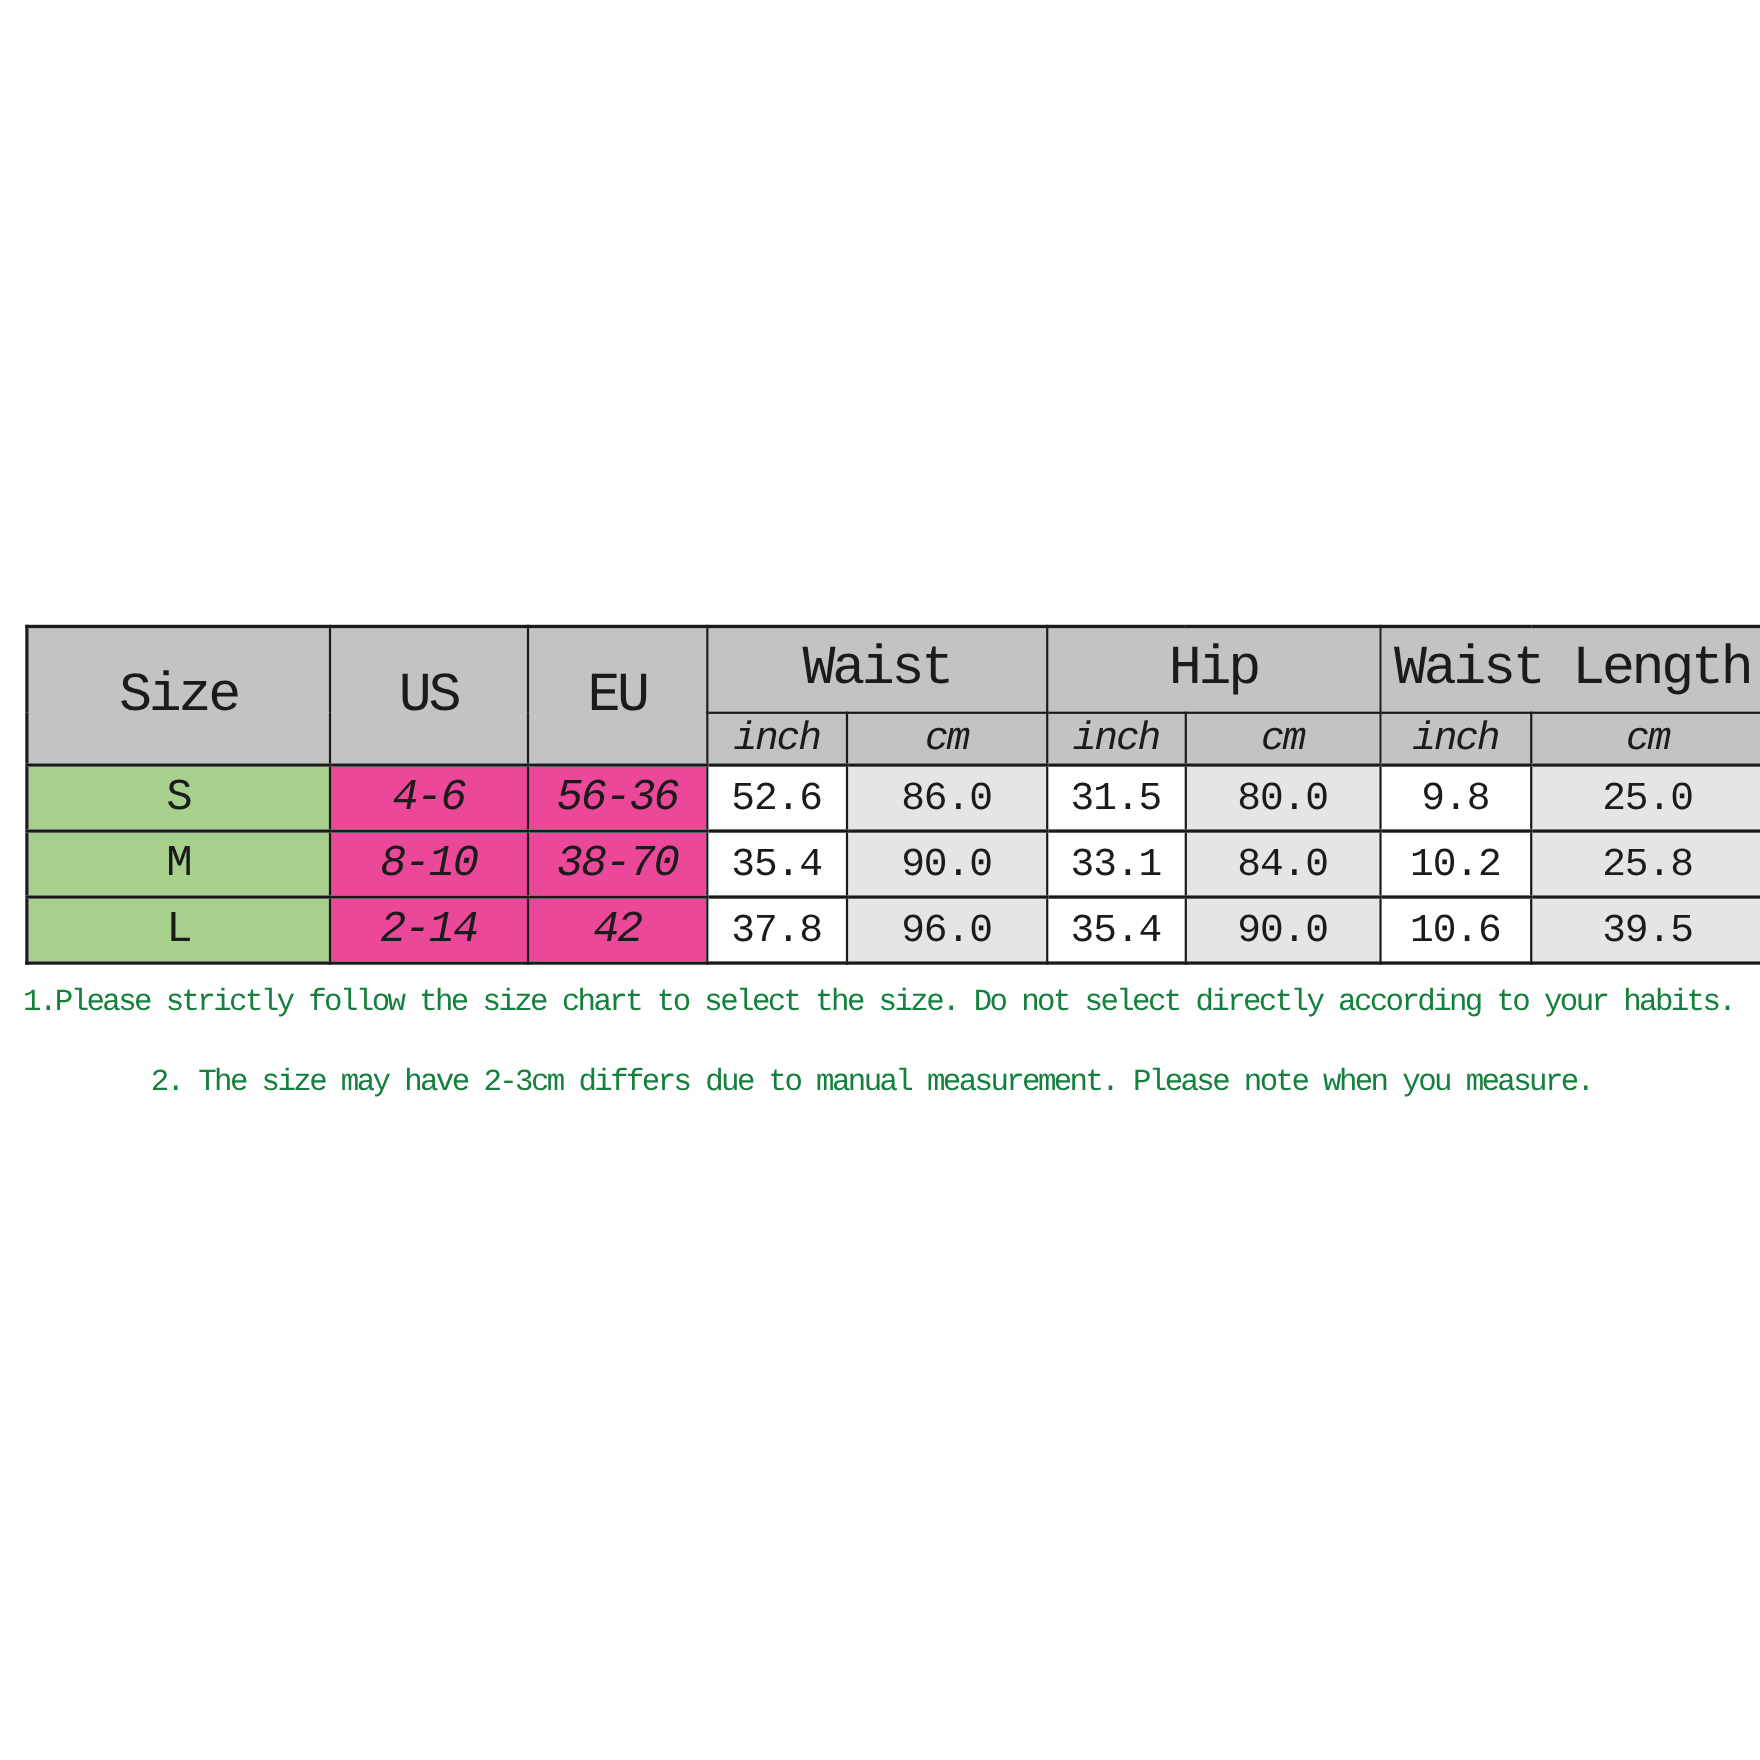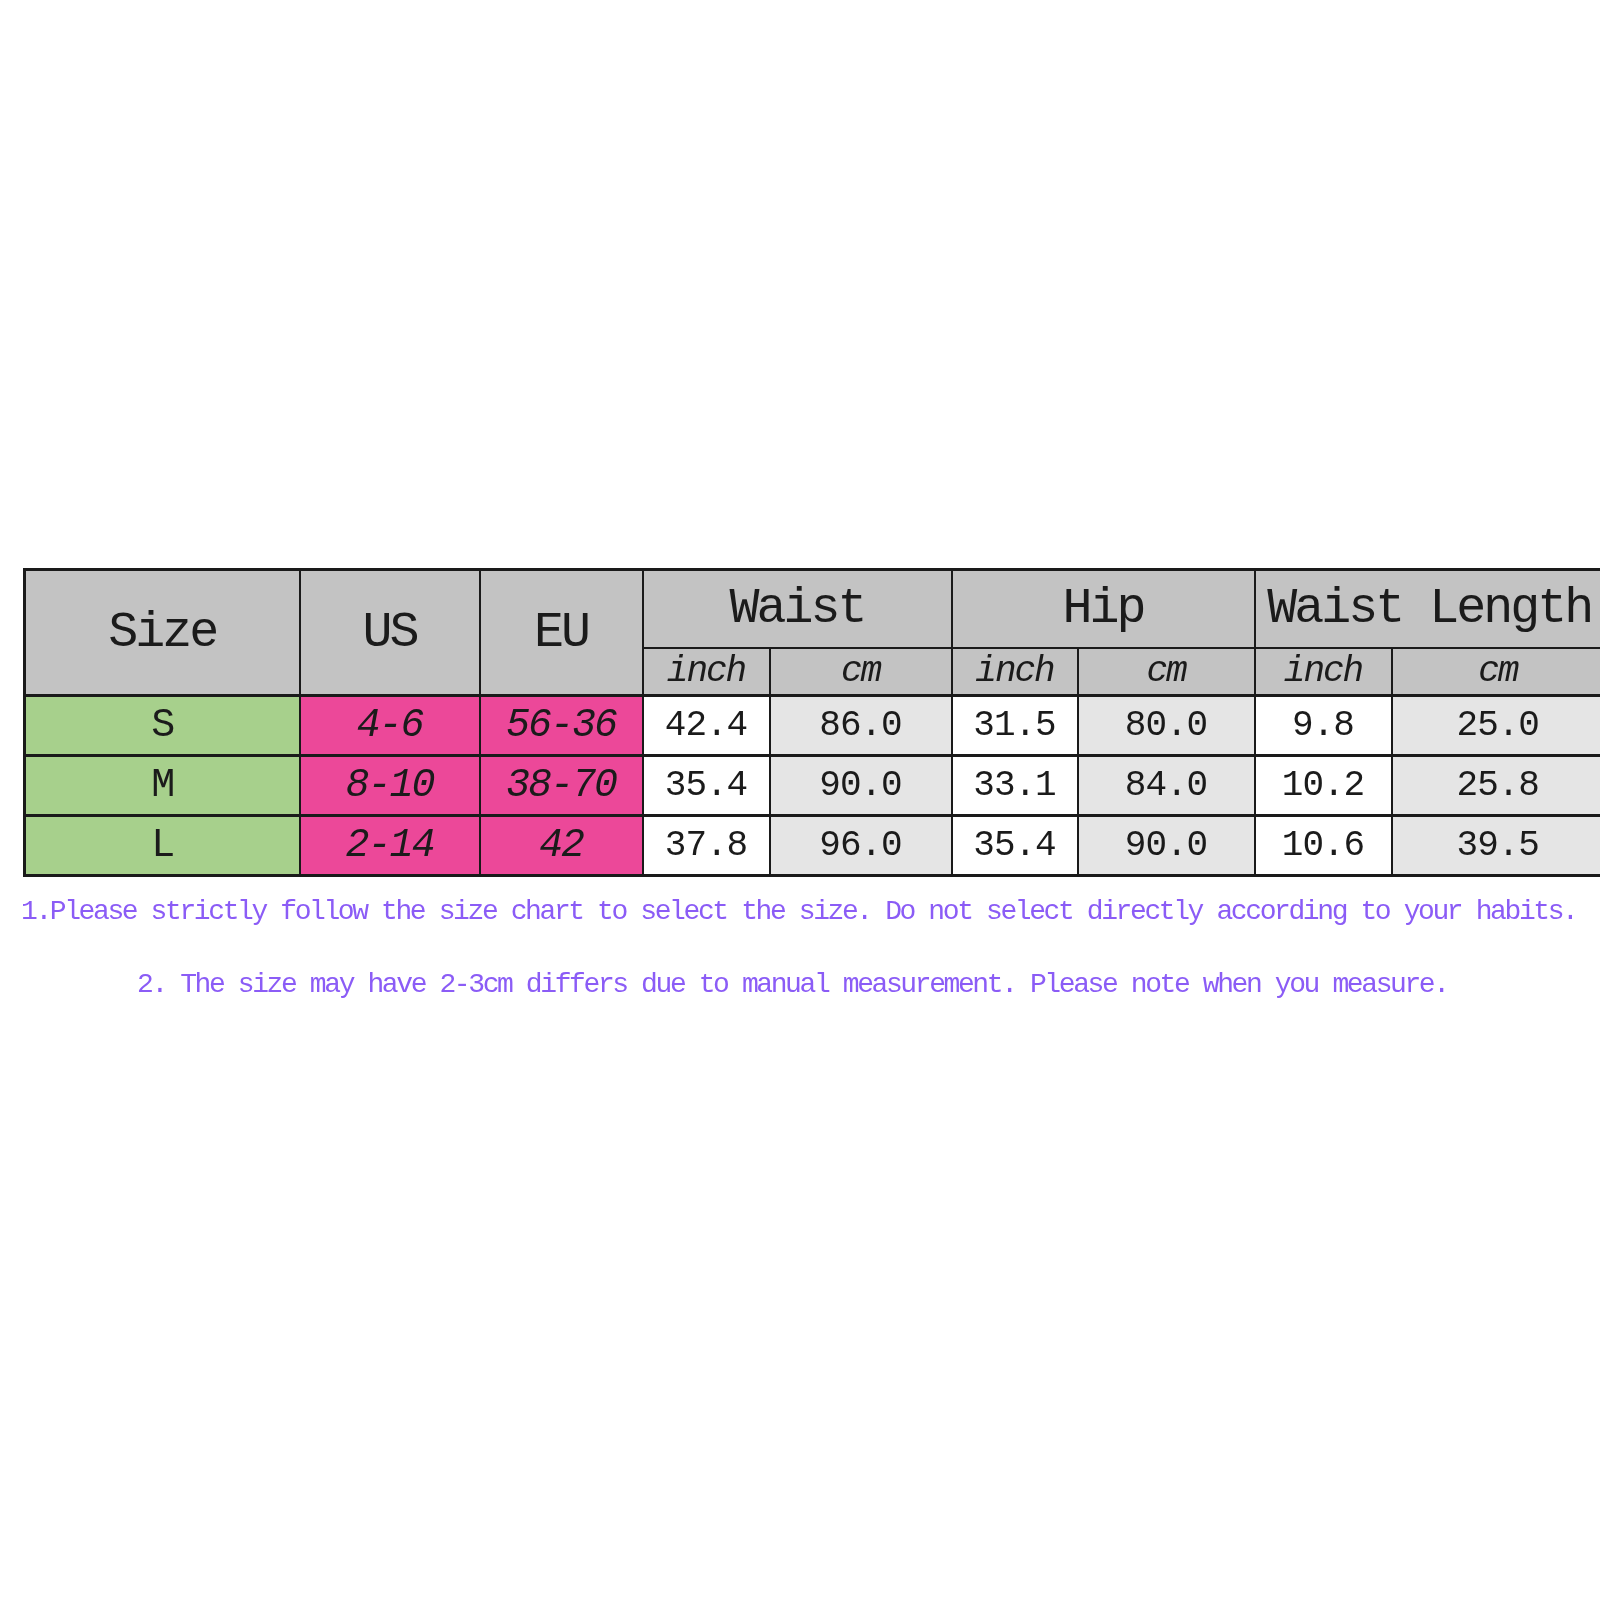--- a/index.html
+++ b/index.html
@@ -67,21 +67,21 @@
   .num-val {
     font-size: 36px;
     letter-spacing: -1px;
   }
   .note {
     position: absolute;
     font-size: 28px;
     letter-spacing: -2.4px;
     line-height: 1.2;
     white-space: nowrap;
-    color: #8b5cf6;
+    color: #15803d;
   }
   .note-1 { left: 21px;  top: 895px; }
   .note-2 { left: 137px; top: 968px; }
 </style>
 </head>
 <body>
 
 <table class="size-table">
   <colgroup>
     <col style="width:275px">
@@ -110,21 +110,21 @@
       <th class="bg-gray unit-label">cm</th>
       <th class="bg-gray unit-label">inch</th>
       <th class="bg-gray unit-label">cm</th>
     </tr>
   </thead>
   <tbody>
     <tr class="data-row">
       <td class="bg-green size-val">S</td>
       <td class="bg-blue useu-val">4-6</td>
       <td class="bg-blue useu-val">56-36</td>
-      <td class="bg-white num-val">42.4</td>
+      <td class="bg-white num-val">52.6</td>
       <td class="bg-ltblue num-val">86.0</td>
       <td class="bg-white num-val">31.5</td>
       <td class="bg-ltblue num-val">80.0</td>
       <td class="bg-white num-val">9.8</td>
       <td class="bg-ltblue num-val">25.0</td>
     </tr>
     <tr class="data-row">
       <td class="bg-green size-val">M</td>
       <td class="bg-blue useu-val">8-10</td>
       <td class="bg-blue useu-val">38-70</td>

